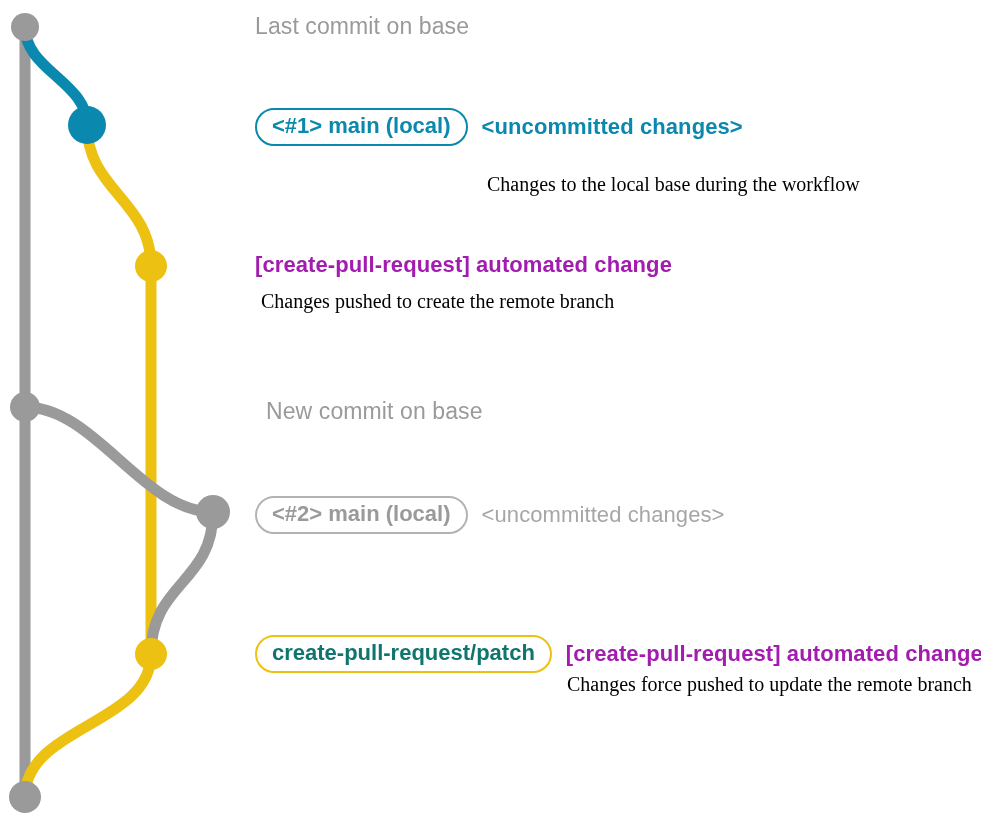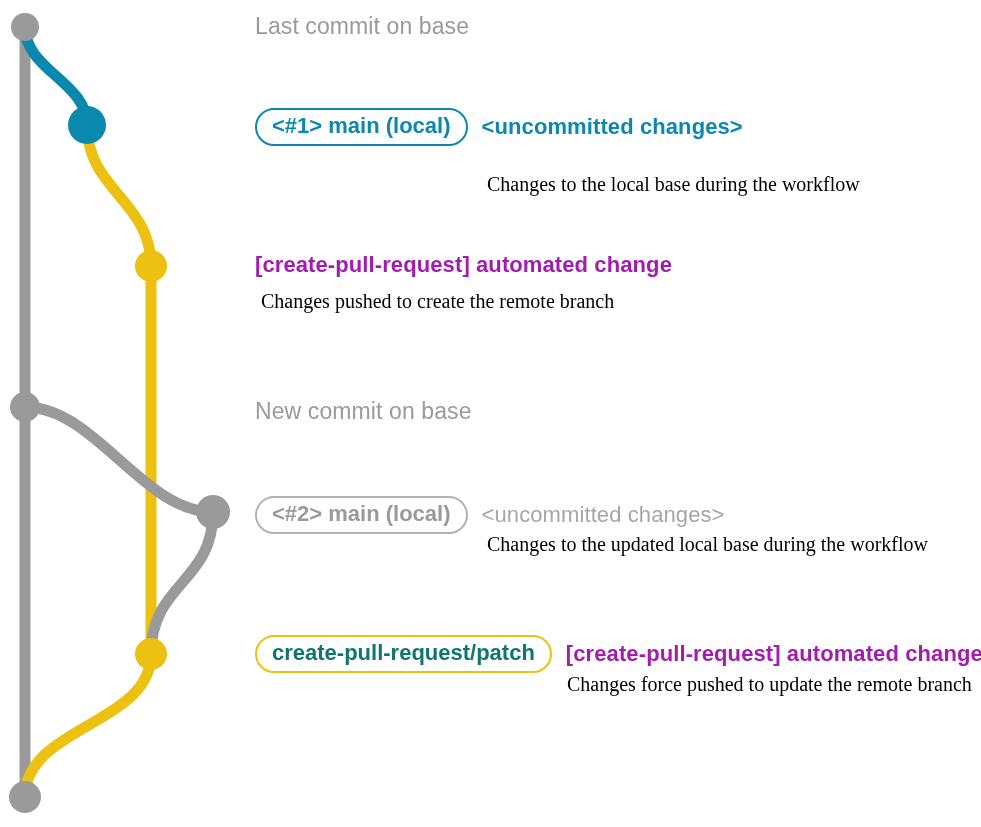--- a/index.html
+++ b/index.html
@@ -133,29 +133,28 @@
     <span class="badge blue">&lt;#1&gt; main (local)</span>
     <span class="subject blue">&lt;uncommitted changes&gt;</span>
   </div>
   <div class="desc" style="left:487px; top:145px;margin-top:28px;">Changes to the local base during the workflow</div>
 
   <div class="row" style="left:255px; top:252px;">
     <span class="subject yellow standalone">[create-pull-request] automated change</span>
   </div>
   <div class="desc" style="left:255px; top:290px;margin-left:6px;">Changes pushed to create the remote branch</div>
 
-  <div class="row" style="left:255px; top:398px;">
+  <div class="row" style="left:266px; top:398px;">
     <span class="heading">New commit on base</span>
   </div>
 
   <div class="row" style="left:255px; top:496px;">
     <span class="badge grey">&lt;#2&gt; main (local)</span>
     <span class="subject grey">&lt;uncommitted changes&gt;</span>
   </div>
-  <div class="desc" style="left:487px; top:533px;">Changes to the updated local base during the workflow</div>
 
   <div class="row" style="left:255px; top:635px;">
     <span class="badge yellow">create-pull-request/patch</span>
     <span class="subject yellow">[create-pull-request] automated change</span>
   </div>
   <div class="desc" style="left:567px; top:673px;">Changes force pushed to update the remote branch</div>
 
 
 </div>
 

